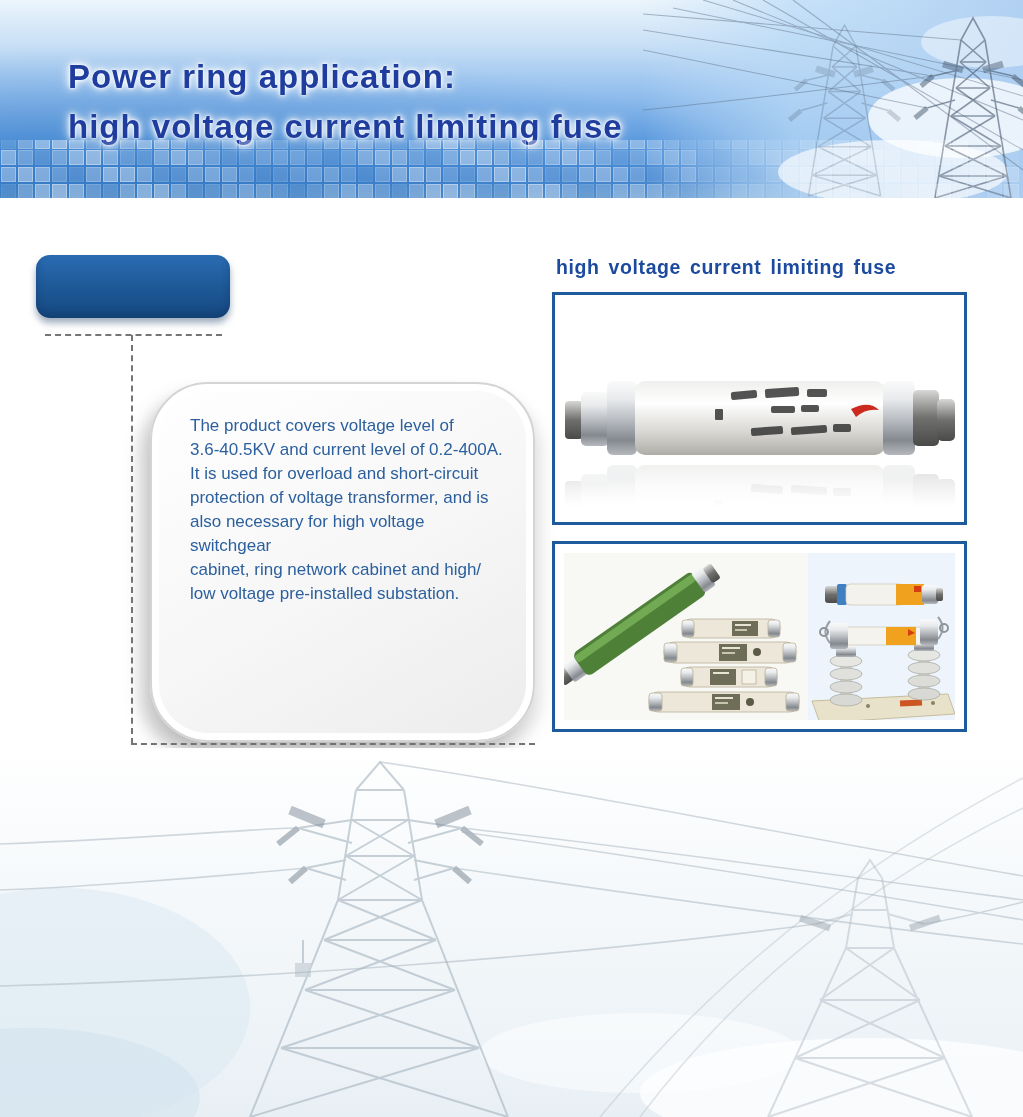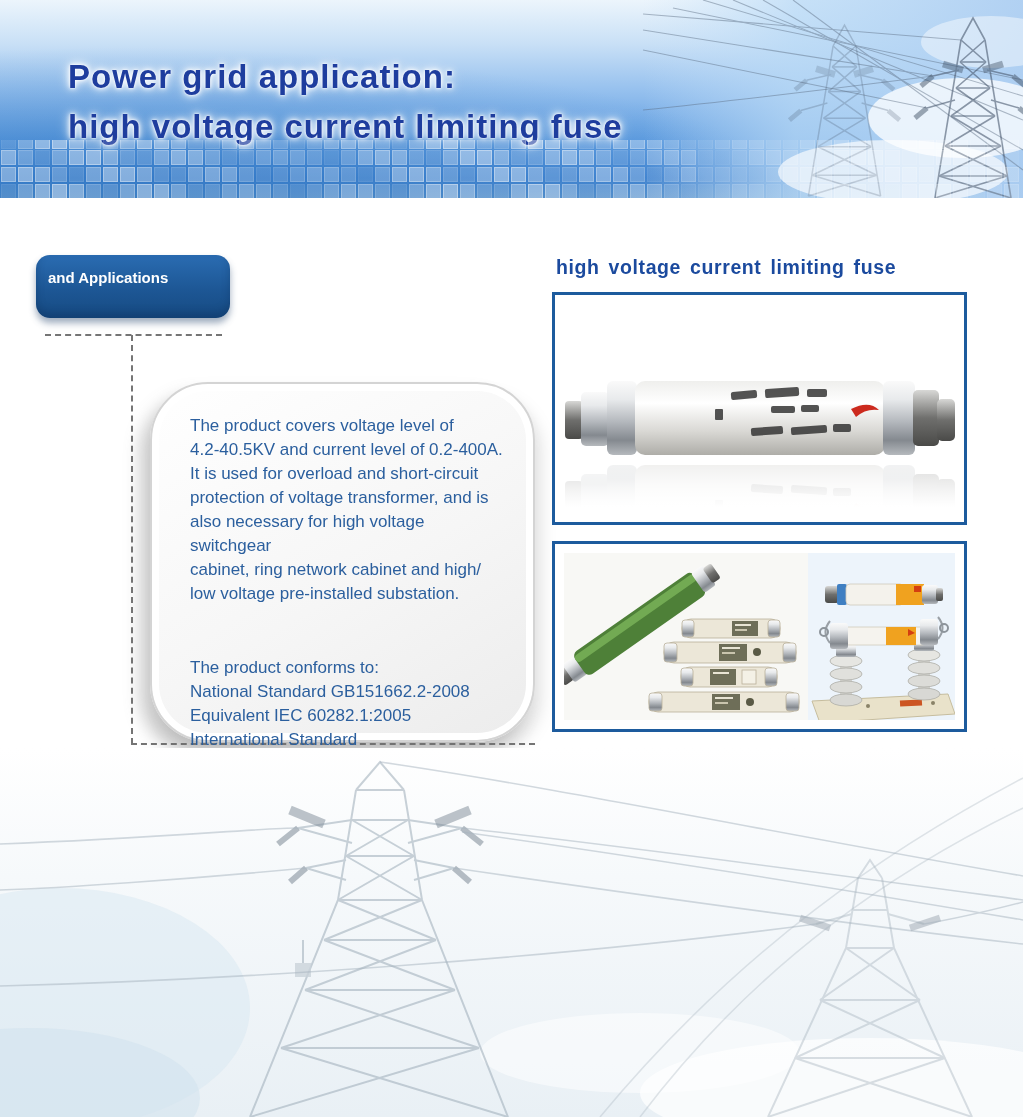--- a/index.html
+++ b/index.html
@@ -105,21 +105,21 @@
         </g>
         <g stroke="#3f4f63" stroke-width="7" opacity="0.7">
           <path d="M300,64 l20,6"></path>
             <path d="M360,64 l-20,6"></path>
         </g>
       </g>
       <use href="#btwr" transform="translate(-112,8) scale(0.95)" opacity="0.45"></use>
     </svg>
 
     <div class="banner-title">
-      <div>Power grid application:</div>
+      <div>Power ring application:</div>
       <div>high voltage current limiting fuse</div>
     </div>
 
     <div id="mosaic" class="mosaic">
         <div style="left: 2px; top: 0px; width: 13px; height: 8px; background: rgba(255, 255, 255, 0.1); outline: rgba(255, 255, 255, 0.15) solid 1px;"></div>
         <div style="left: 19px; top: 0px; width: 13px; height: 8px; background: rgba(255, 255, 255, 0.26); outline: rgba(255, 255, 255, 0.39) solid 1px;"></div>
         <div style="left: 36px; top: 0px; width: 13px; height: 8px; background: rgba(255, 255, 255, 0.38); outline: rgba(255, 255, 255, 0.57) solid 1px;"></div>
         <div style="left: 53px; top: 0px; width: 13px; height: 8px; background: rgba(255, 255, 255, 0.42); outline: rgba(255, 255, 255, 0.62) solid 1px;"></div>
         <div style="left: 70px; top: 0px; width: 13px; height: 8px; background: rgba(255, 255, 255, 0.36); outline: rgba(255, 255, 255, 0.54) solid 1px;"></div>
         <div style="left: 87px; top: 0px; width: 13px; height: 8px; background: rgba(255, 255, 255, 0.22); outline: rgba(255, 255, 255, 0.33) solid 1px;"></div>
@@ -354,39 +354,34 @@
         <div style="left: 920px; top: 45px; width: 13px; height: 13px; background: rgba(255, 255, 255, 0.23); outline: rgba(255, 255, 255, 0.34) solid 1px;"></div>
         <div style="left: 937px; top: 45px; width: 13px; height: 13px; background: rgba(255, 255, 255, 0.21); outline: rgba(255, 255, 255, 0.32) solid 1px;"></div>
         <div style="left: 954px; top: 45px; width: 13px; height: 13px; background: rgba(255, 255, 255, 0.15); outline: rgba(255, 255, 255, 0.22) solid 1px;"></div>
         <div style="left: 971px; top: 45px; width: 13px; height: 13px; background: rgba(255, 255, 255, 0.06); outline: rgba(255, 255, 255, 0.09) solid 1px;"></div>
         <div style="left: 988px; top: 45px; width: 13px; height: 13px; background: rgba(255, 255, 255, 0.13); outline: rgba(255, 255, 255, 0.19) solid 1px;"></div>
         <div style="left: 1005px; top: 45px; width: 13px; height: 13px; background: rgba(255, 255, 255, 0.18); outline: rgba(255, 255, 255, 0.27) solid 1px;"></div>
       </div>
   </header>
 
   <div class="tab">
-    <div class="l2">and Applications</div>
   </div>
 
   <div class="dash dash-h1"></div>
   <div class="dash dash-v"></div>
   <div class="dash dash-h2"></div>
 
   <div class="bubble">
     <p class="para">The product covers voltage level of
-4.2-40.5KV and current level of 0.2-400A.
+3.6-40.5KV and current level of 0.2-400A.
 It is used for overload and short-circuit
 protection of voltage transformer, and is
 also necessary for high voltage switchgear
 cabinet, ring network cabinet and high/
 low voltage pre-installed substation.</p>
-    <p class="para para2">The product conforms to:
-National Standard GB151662.2-2008
-Equivalent IEC 60282.1:2005
-International Standard</p>
   </div>
 
   <h2 class="product-heading">high voltage current limiting fuse</h2>
 
   <figure class="photo-frame frame1">
     <svg width="409" height="227" viewBox="0 0 409 227">
       <defs>
         <linearGradient id="met" x1="0" y1="0" x2="0" y2="1">
           <stop offset="0" stop-color="#fafafa"></stop>
             <stop offset="0.25" stop-color="#e8eaec"></stop>

